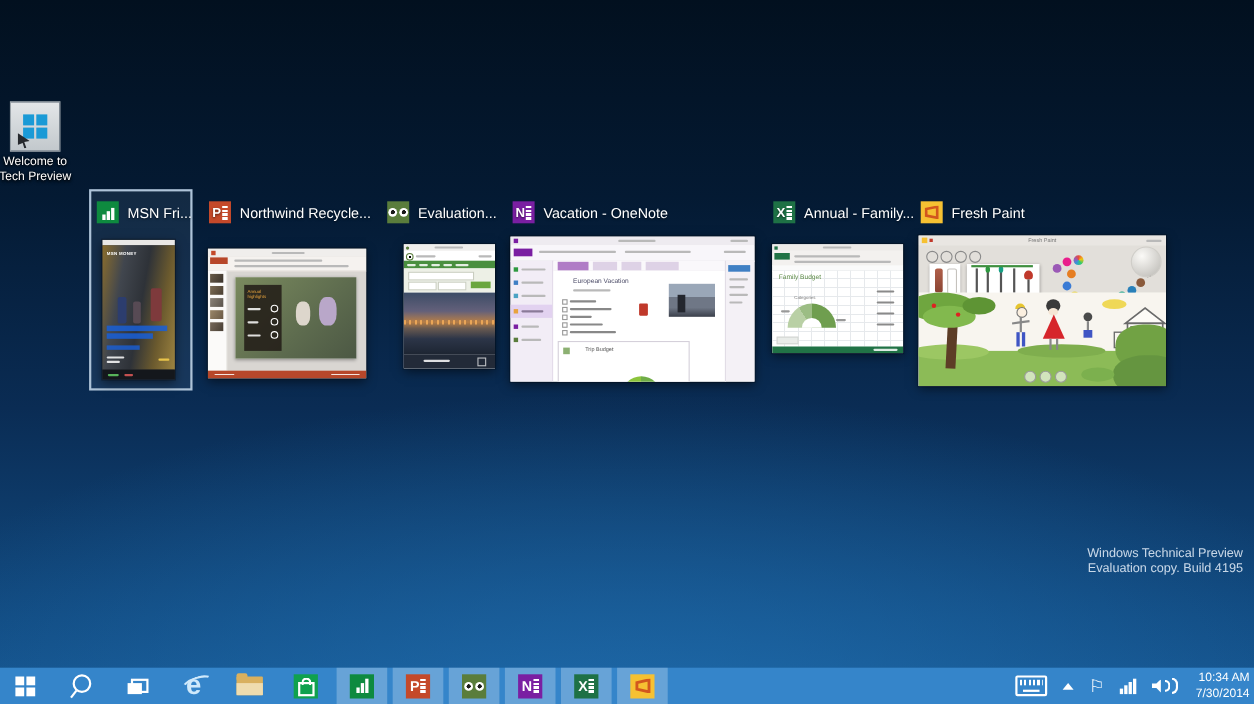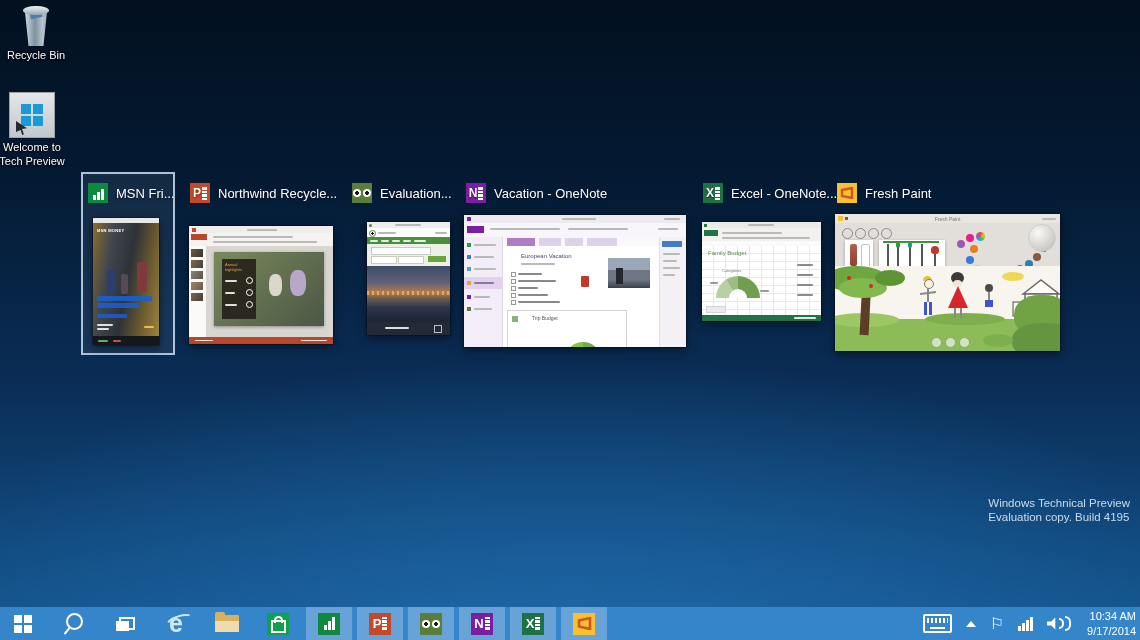--- a/index.html
+++ b/index.html
@@ -16,21 +16,21 @@
   .bin-glyph{position:relative;width:30px;height:40px;margin:0 auto;}
   .bin-lid{position:absolute;top:0;left:2px;right:2px;height:9px;background:linear-gradient(#eef3f6,#96a7b4);border-radius:50%;}
   .bin-body{position:absolute;top:6px;left:4px;right:4px;bottom:0;background:linear-gradient(90deg,#cdd8df,#7e929f 45%,#b9c5cd 80%,#98a9b4);clip-path:polygon(0 0,100% 0,84% 100%,16% 100%);}
   .bin-paper{position:absolute;top:4px;left:9px;width:12px;height:8px;background:#4a7fb0;transform:rotate(-12deg);}
   .welcome-glyph{position:relative;width:44px;height:44px;margin:0 auto;background:linear-gradient(#e3e6e8,#c2c8cc);border:1px solid #9aa2a8;display:flex;align-items:center;justify-content:center;}
   .win4{display:grid;grid-template-columns:10px 10px;grid-template-rows:10px 10px;gap:2px;}
   .win4 i{background:#1a9ad6;display:block;}
   .cursor-arrow{position:absolute;left:6px;bottom:2px;width:11px;height:14px;background:#26292d;clip-path:polygon(0 0,100% 52%,55% 58%,72% 95%,56% 100%,42% 64%,0 78%);}
 
   
-  .watermark{position:absolute;right:10px;top:496px;text-align:left;color:rgba(233,241,250,.85);font-size:11.5px;line-height:1.25;}
+  .watermark{position:absolute;right:10px;top:496px;text-align:right;color:rgba(233,241,250,.85);font-size:11.5px;line-height:1.25;}
 
   
   .tv-select{position:absolute;left:81px;top:172px;width:90px;height:179px;border:2px solid #aec3d8;background:rgba(160,190,220,.10);}
   .tv-label{position:absolute;top:183px;height:20px;display:flex;align-items:center;gap:8px;color:#fff;font-size:13px;text-shadow:0 1px 2px rgba(0,0,0,.6);white-space:nowrap;}
   .thumb{position:absolute;box-shadow:0 3px 9px rgba(0,0,0,.5);overflow:hidden;background:#fff;outline:1px solid rgba(0,0,0,.25);}
   .tb-bar{position:absolute;left:0;right:0;top:0;background:#e9e8e6;}
   .dash{position:absolute;background:#b9b9b9;height:2px;border-radius:1px;}
   .wdash{position:absolute;background:rgba(255,255,255,.85);height:2px;border-radius:1px;}
 
   
@@ -83,28 +83,20 @@
   .v-body{width:11px;height:12px;background:#fff;clip-path:polygon(0 33%,38% 33%,75% 0,75% 100%,38% 67%,0 67%);}
   .v-a1{width:3px;height:7px;border:2px solid #fff;border-left:none;border-radius:0 7px 7px 0;margin-left:1px;}
   .v-a2{width:4px;height:11px;border:2px solid #fff;border-left:none;border-radius:0 10px 10px 0;margin-left:1px;}
   .clock{text-align:right;color:#fff;font-size:11px;line-height:1.3;margin-left:2px;}
 </style>
 </head>
 <body>
 
 <div class="screen">
 
-  <div class="desk-icon" style="left:0;top:6px;">
-    <div class="bin-glyph">
-      <div class="bin-body"></div>
-      <div class="bin-paper"></div>
-      <div class="bin-lid"></div>
-    </div>
-    <div class="desk-label">Recycle Bin</div>
-  </div>
 
   <div class="desk-icon" style="left:-4px;top:92px;">
     <div class="welcome-glyph">
       <span class="win4">
           <i></i>
           <i></i>
           <i></i>
           <i></i>
         </span>
       <span class="cursor-arrow"></span>
@@ -152,21 +144,21 @@
       <span class="doc-strip" style="--ln:#7a1fa2;"></span>
     </span>
     <span>Vacation - OneNote</span>
   </div>
 
   <div class="tv-label" style="left:703px;">
     <span class="ico-tile sm" style="background:#1e7145;">
       <span class="tile-letter">X</span>
       <span class="doc-strip" style="--ln:#1e7145;"></span>
     </span>
-    <span>Excel - OneNote...</span>
+    <span>Annual - Family...</span>
   </div>
 
   <div class="tv-label" style="left:837px;">
     <span class="ico-tile sm" style="background:#f6c132;">
       <svg width="14" height="12" viewBox="0 0 14 12">
           <polygon points="2,3 12,1 12,11 2,9" fill="none" stroke="#d2571e" stroke-width="2.4"></polygon>
         </svg>
     </span>
     <span>Fresh Paint</span>
   </div>
@@ -525,18 +517,18 @@
           <i style="height:11px"></i>
           <i style="height:14px"></i>
         </span>
       <span class="vol-icon">
           <span class="v-body"></span>
           <span class="v-a1"></span>
           <span class="v-a2"></span>
         </span>
       <div class="clock">
         <div>10:34 AM</div>
-        <div>9/17/2014</div>
+        <div>7/30/2014</div>
       </div>
     </div>
   </div>
 
 </div>
 
 </body></html>

